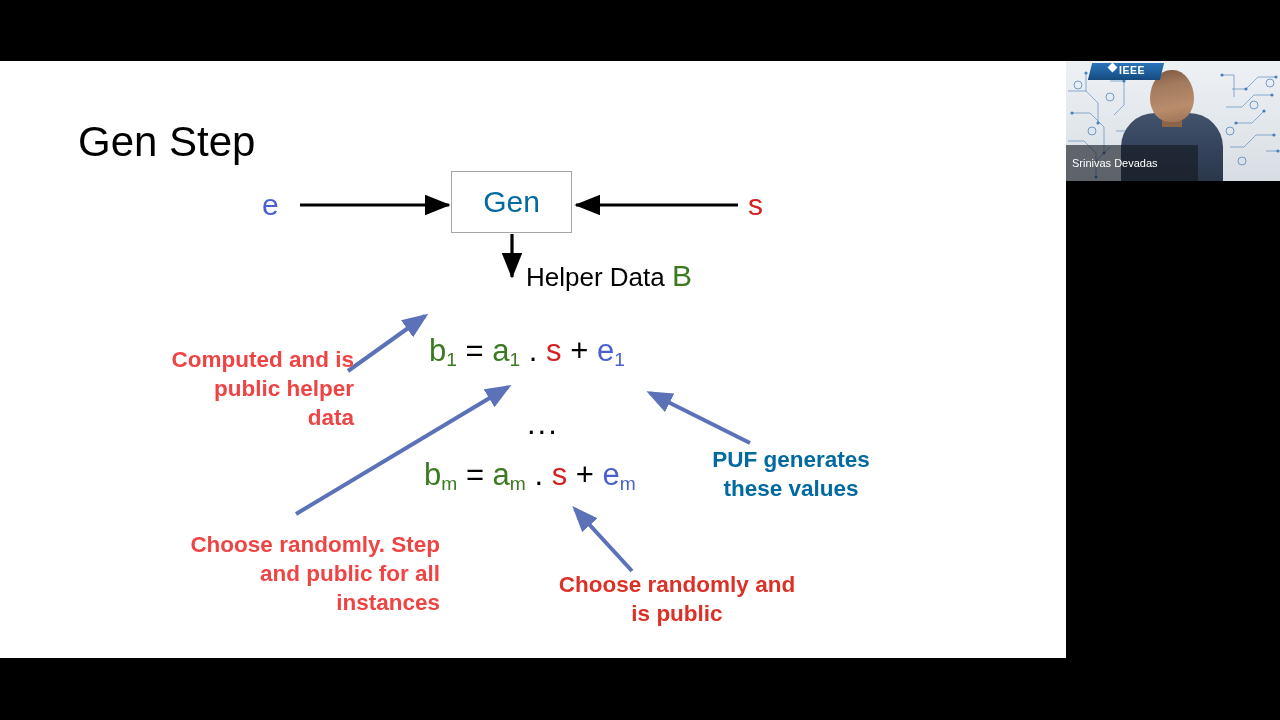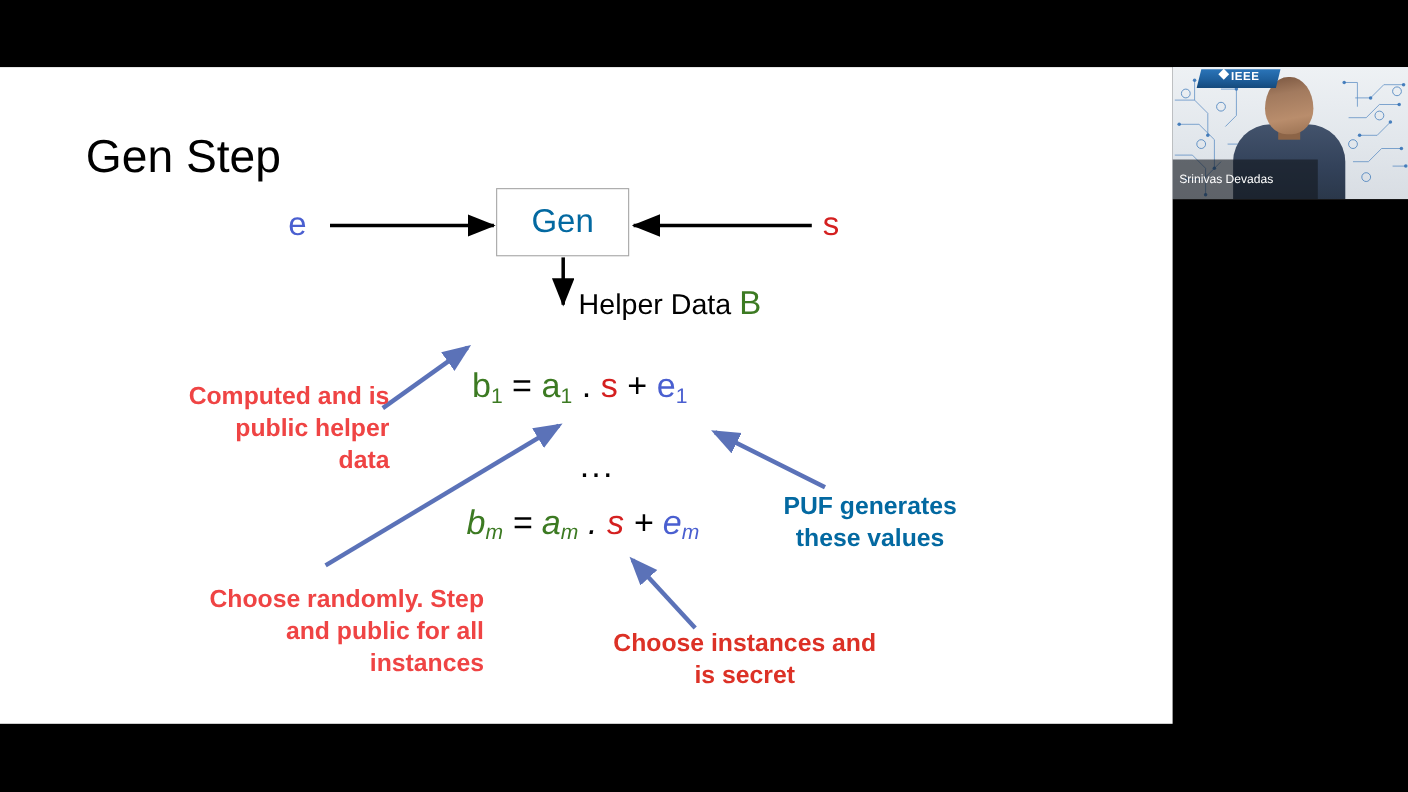--- a/index.html
+++ b/index.html
@@ -123,21 +123,21 @@
   .eq1 { left: 429px; top: 231px; margin-top: 43px; }
   .eq2 { left: 429px; top: 285px; }
   .eq-dots {
     position: absolute;
     left: 527px;
     top: 345px;
     font-size: 31px;
     color: #000000;
     letter-spacing: 2px;
   }
-  .eq3 { left: 424px; top: 398px; font-style: italic; }
+  .eq3 { left: 424px; top: 398px; }
 
   
   .anno {
     position: absolute;
     font-size: 22.5px;
     font-weight: bold;
     text-align: center;
     line-height: 1.28;
   }
   .anno-green { color: #ef4444; text-align: right; }
@@ -305,21 +305,21 @@
       <span class="v-op">=</span>
       <span class="v-a">a</span><sub class="v-a">m</sub>
       <span class="v-op">.</span>
       <span class="v-s">s</span>
       <span class="v-op">+</span>
       <span class="v-e">e</span><sub class="v-e">m</sub>
     </div>
 
     <div class="anno anno-green anno-computed">Computed and is public helper data</div>
     <div class="anno anno-green anno-choose-green">Choose randomly. Step and public for all instances</div>
-    <div class="anno anno-red anno-choose-red">Choose instances and is secret</div>
+    <div class="anno anno-red anno-choose-red">Choose randomly and is public</div>
     <div class="anno anno-blue anno-puf">PUF generates these values</div>
 
   </div>
 
   <div id="video">
     <div class="vid-bg"></div>
 
     <svg class="circuit" viewBox="0 0 214 120">
       <g stroke="#2f6fb5" stroke-width="0.7" fill="none" opacity="0.75">
         <path d="M2,30 L20,30 L32,42 L32,62 M20,30 L20,12"></path>

